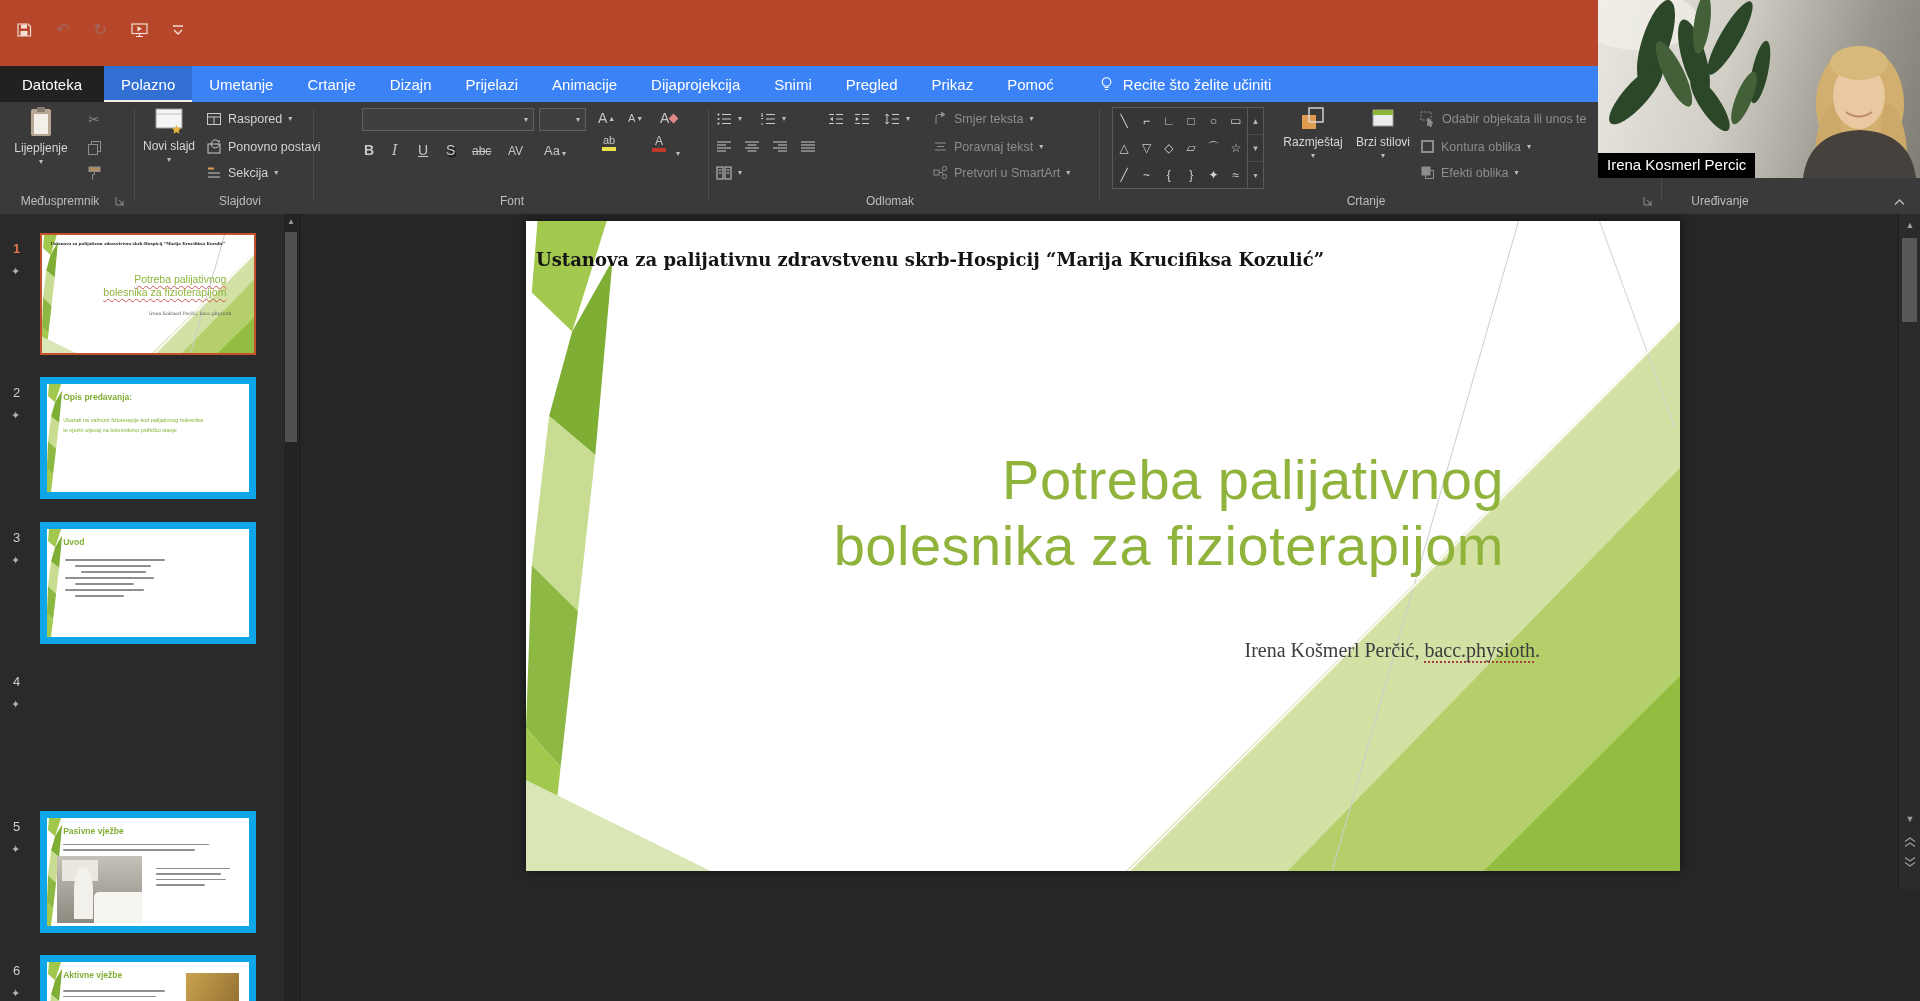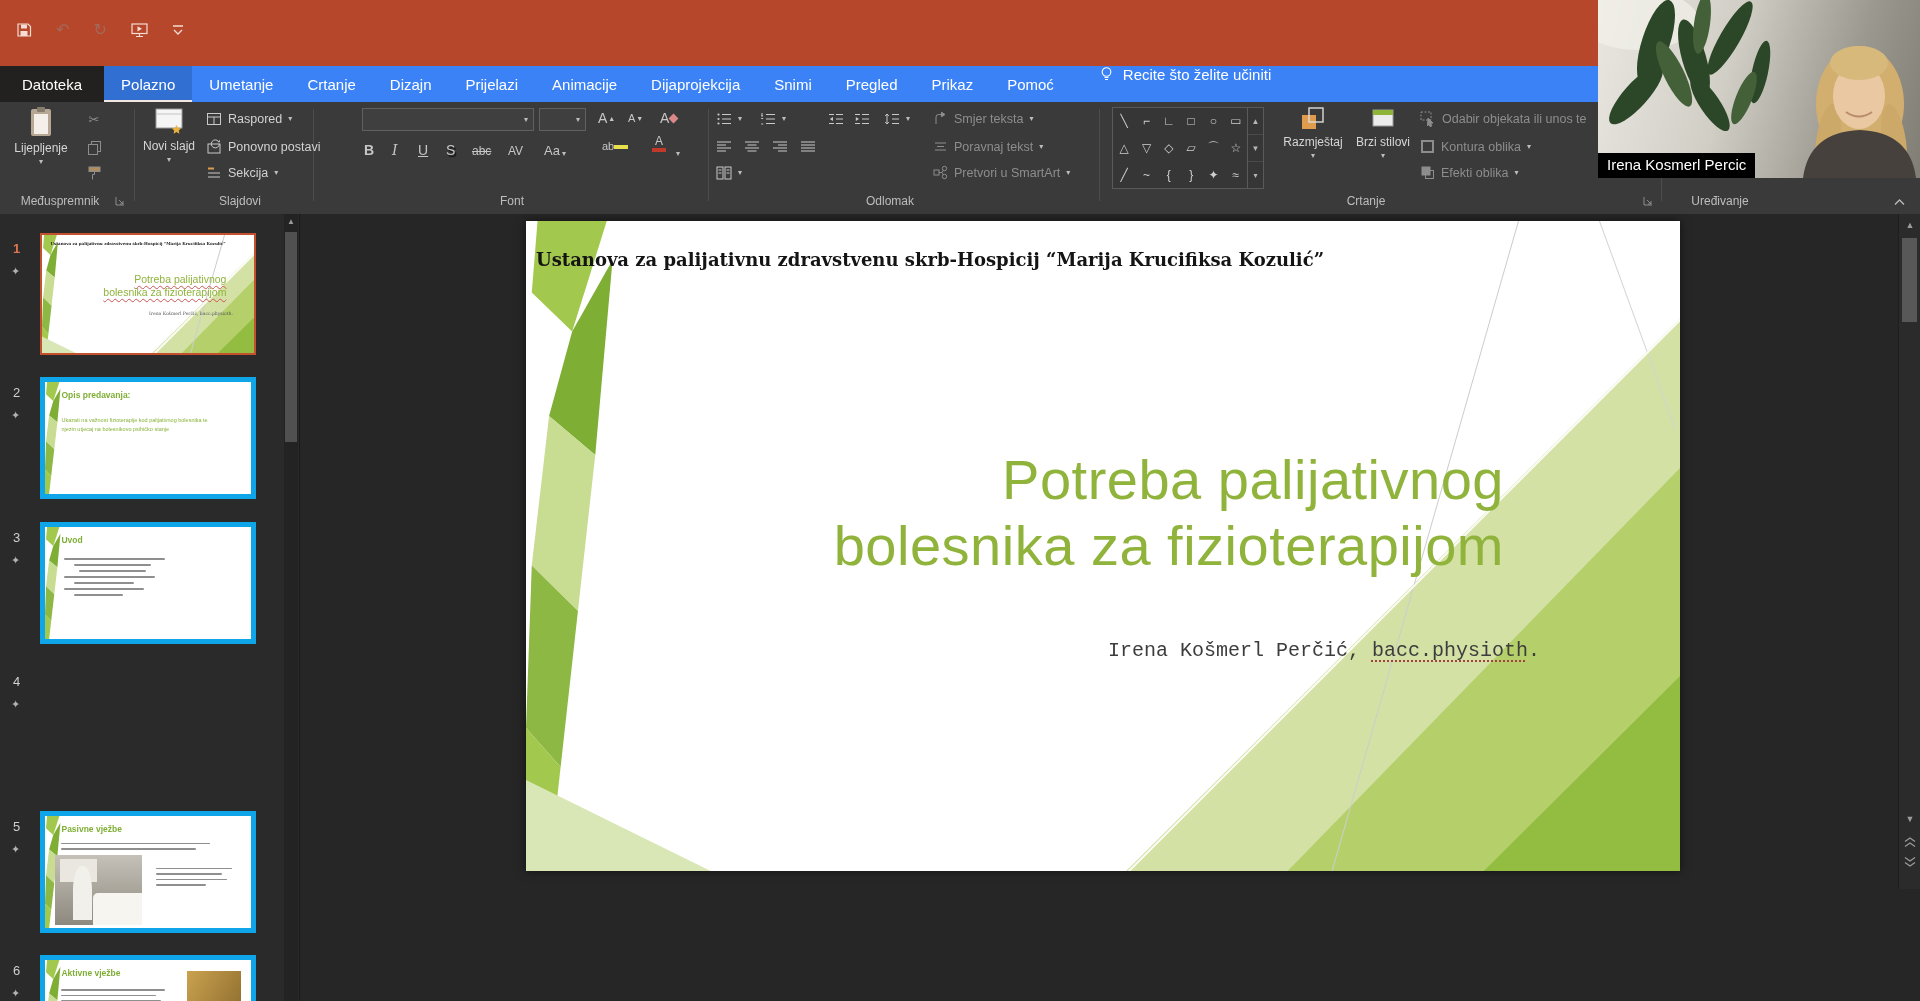--- a/index.html
+++ b/index.html
@@ -15,21 +15,21 @@
   .qbtn.dim{opacity:.5}
   #win-title{position:absolute;top:28px;left:0;width:1920px;text-align:center;
     font-size:17px;color:#f9ede8}
 
   
   #tabrow{position:absolute;left:0;top:66px;width:1732px;height:36px;background:#3b82f6;
     display:flex;align-items:stretch;color:#fff;font-size:15px}
   .tab{padding:0 17px;display:flex;align-items:center;white-space:nowrap}
   .tab.file{background:#232020;padding:0 22px}
   .tab.active{background:rgba(0,0,0,.14);box-shadow:inset 0 -2px 0 #f2e7e2;font-weight:normal}
-  .tellme{display:flex;align-items:flex-start;gap:9px;margin-left:28px;color:#fff;font-size:15px;white-space:nowrap}
+  .tellme{display:flex;align-items:center;gap:9px;margin-left:28px;color:#fff;font-size:15px;white-space:nowrap}
 
   
   #ribbon{position:absolute;left:0;top:102px;width:1920px;height:112px;background:#3a3a3a}
   .vsep{position:absolute;top:7px;height:92px;width:1px;background:#4d4d4d}
   .grplabel{position:absolute;top:92px;transform:translateX(-50%);font-size:12px;
     color:#bdbdbd;white-space:nowrap}
   .launcher{position:absolute;width:13px;height:13px;opacity:.85}
   .bigbtn{position:absolute;top:4px;height:84px;display:flex;flex-direction:column;
     align-items:center;gap:3px;color:#d6d6d6;font-size:12px;text-align:center;line-height:1.2}
   .chev{font-size:8px;color:#bdbdbd;line-height:1}
@@ -55,21 +55,21 @@
   .sg-scroll span:last-child{border-bottom:none}
 
   
   #thumb-panel{position:absolute;left:0;top:214px;width:300px;height:787px;background:#2a2a2a;
     overflow:hidden;border-right:1px solid #191919}
   .thumb-row{position:absolute;left:0;width:300px;height:122px}
   .t-num{position:absolute;left:13px;top:8px;font-size:13px;color:#cfcfcf}
   .t-num.sel{color:#e0764f;font-weight:bold}
   .t-star{position:absolute;left:11px;top:32px;font-size:11px;color:#b2b2b2}
   .thumb{position:absolute;left:40px;top:0;width:216px;height:122px;background:#fff;
-    border:5px solid #0ea5e9;overflow:hidden}
+    border:7px solid #0ea5e9;overflow:hidden}
   .thumb.sel{border:2px solid #c4502e}
   .p-track{position:absolute;right:1px;top:0;bottom:0;width:14px;background:#232323}
   .p-arrow{position:absolute;top:3px;left:0;width:14px;text-align:center;color:#9a9a9a;font-size:8px}
   .p-thumb{position:absolute;left:1px;top:18px;width:12px;height:210px;background:#505050}
 
   
   .fx{position:absolute;inset:0;overflow:hidden}
   .fx i{position:absolute;inset:0}
   .fx .l1{clip-path:polygon(1% 0,7% 0,4% 17%,.5% 11%);background:#a3c84e}
   .fx .l2{clip-path:polygon(4% 17%,7.5% 6%,6% 36%,2% 30%);background:#7fae35}
@@ -89,21 +89,21 @@
 
   
   #canvas{position:absolute;left:300px;top:214px;width:1620px;height:787px;background:#262626}
   #slide{position:absolute;left:226px;top:7px;width:1154px;height:650px;background:#fff;
     box-shadow:0 0 9px rgba(0,0,0,.55);overflow:hidden}
   #slide-header{position:absolute;left:10px;top:28px;width:980px;
     font-family:"DejaVu Serif","Liberation Serif",serif;font-weight:bold;font-size:18px;color:#141414}
   #slide-title{position:absolute;right:176px;top:226px;text-align:right;color:#90b33c;
     font-size:56px;line-height:1.18;font-weight:400;letter-spacing:.5px}
   #slide-author{position:absolute;right:140px;top:418px;
-    font-family:Liberation Mono, monospace;font-size:20px;color:#3d3d3d}
+    font-family:Liberation Serif, serif;font-size:20px;color:#3d3d3d}
   .flagged{text-decoration:underline dotted #a34040;text-underline-offset:4px}
 
   #notes{position:absolute;left:0;right:0;bottom:0;height:112px;background:#262626;
     border-top:1px solid #161616;padding:16px 18px;font-size:15.5px;color:#d6d6d6}
 
   #main-scroll{position:absolute;right:0;top:0;width:22px;height:675px;background:#2b2b2b;
     border-left:1px solid #1e1e1e}
   .sc-arrow{position:absolute;left:0;width:22px;text-align:center;color:#9c9c9c;font-size:9px}
   #main-thumb{position:absolute;left:3px;top:24px;width:15px;height:84px;background:#585858}
   .sc-dbl{position:absolute;left:4px;width:14px;height:12px}
@@ -303,21 +303,21 @@
   <div class="fbtn" style="left:472px;text-decoration:line-through;font-size:12px">
       <span>abc</span>
     </div>
   <div class="fbtn" style="left:508px;font-size:12px">
       <span>AV</span>
     </div>
   <div class="fbtn" style="left:544px;font-size:13px">
     <span>Aa</span>
     <span class="chev">▾</span>
   </div>
-  <div class="fbtn" style="left:602px;flex-direction:row;align-items:center;gap:0;font-size:11px">
+  <div class="fbtn" style="left:602px;flex-direction:column;align-items:center;gap:0;font-size:11px">
     <span style="line-height:1">ab</span>
     <span class="cbar" style="background:#e8e04a"></span>
   </div>
   <div class="fbtn" style="left:652px;flex-direction:column;align-items:center;gap:0;font-size:12px">
     <span style="line-height:1">A</span>
     <span class="cbar" style="background:#c0392b"></span>
   </div>
   <div class="fbtn" style="left:676px">
     <span class="chev">▾</span>
   </div>

